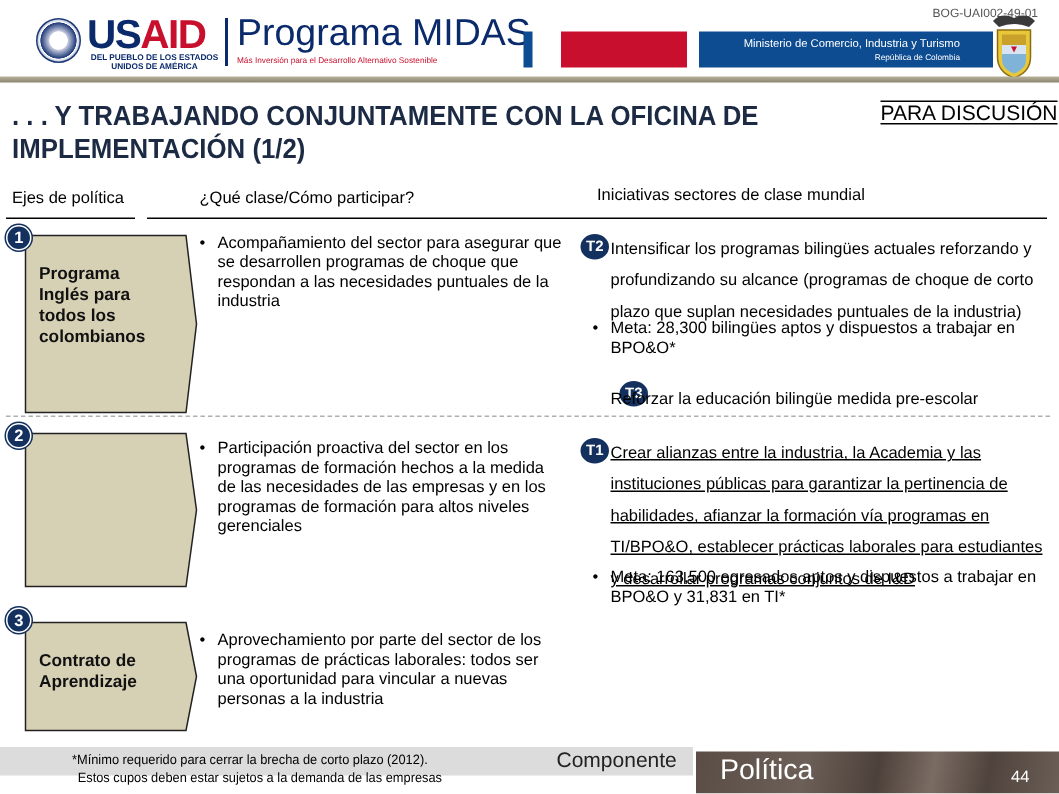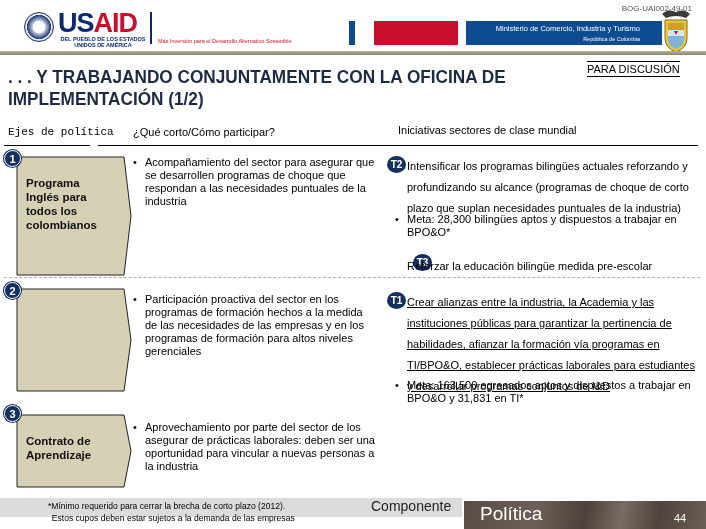--- a/index.html
+++ b/index.html
@@ -20,25 +20,25 @@
   .band-red { position: absolute; left: 374px; top: 21px; width: 84px; height: 24px; background: #c8102e; }
   .band-blue { position: absolute; left: 466px; top: 21px; width: 196px; height: 24px; background: #0e4c92; }
   .ministry { position: absolute; right: 66px; top: 24px; font-size: 7.5px; color: #fff; text-align: right; white-space: nowrap; }
   .republic { position: absolute; right: 66px; top: 36px; font-size: 5.5px; color: #fff; text-align: right; }
   .doc-code { position: absolute; right: 14px; top: 4px; font-size: 8px; color: #555; }
   .coat-of-arms { position: absolute; left: 658px; top: 8px; width: 36px; height: 46px; }
   .header-rule { position: absolute; left: 0; top: 51px; width: 706px; height: 4px; background: linear-gradient(#b9b29a, #8b8470); }
 
   
   .title { position: absolute; left: 8px; top: 66px; width: 590px; font-family: "Liberation Sans", sans-serif; font-weight: bold; font-size: 18.5px; line-height: 22px; color: #1c2a44; transform: scaleX(0.93); transform-origin: left top; }
-  .discussion { position: absolute; left: 587px; top: 61px; font-size: 11px; color: #000; border-top: 1px solid #000; border-bottom: 1px solid #000; padding: 1px 0; line-height: 12px; }
+  .discussion { position: absolute; left: 587px; top: 67px; font-size: 14px; color: #000; border-top: 1px solid #000; border-bottom: 1px solid #000; padding: 1px 0; line-height: 12px; }
 
   
   .col-h { position: absolute; top: 126px; font-size: 11px; color: #000; white-space: nowrap; }
-  .col-h-1 { left: 8px; font-family: Liberation Mono, monospace; }
+  .col-h-1 { left: 8px; }
   .col-h-2 { left: 133px; }
   .col-h-3 { left: 398px; top: 124px; }
   .rule-1 { position: absolute; left: 4px; top: 145px; width: 86px; height: 1px; background: #000; }
   .rule-2 { position: absolute; left: 98px; top: 145px; width: 600px; height: 1px; background: #000; }
 
   .dash { position: absolute; left: 4px; width: 696px; height: 0; border-top: 1px dashed #b0b0b0; }
 
   
   .chev { position: absolute; left: 16px; }
   .chev svg { position: absolute; left: 0; top: 0; }
@@ -63,20 +63,21 @@
   .page-num { position: absolute; left: 674px; top: 512px; font-size: 11px; color: #fff; }
 </style>
 </head>
 <body>
 
 <div class="header">
   <div class="usaid-seal"></div>
   <div class="usaid-text"><span><span>US</span><span class="red">AID</span></span></div>
   <div class="usaid-sub">DEL PUEBLO DE LOS ESTADOS UNIDOS DE AMÉRICA</div>
   <div class="header-divider"></div>
+  <div class="midas-title">Programa MIDAS</div>
   <div class="midas-sub">Más Inversión para el Desarrollo Alternativo Sostenible</div>
   <div class="band-blue-left"></div>
   <div class="band-red"></div>
   <div class="band-blue"></div>
   <div class="ministry">Ministerio de Comercio, Industria y Turismo</div>
   <div class="republic">República de Colombia</div>
   <div class="doc-code">BOG-UAI002-49-01</div>
   <svg class="coat-of-arms" viewBox="0 0 36 46">
     <path d="M4 6 Q10 0 18 4 Q26 0 32 6 L28 10 Q18 6 8 10 Z" fill="#3a3a3a"></path>
     <path d="M7 12 L29 12 L29 30 Q29 40 18 44 Q7 40 7 30 Z" fill="#e8c83a" stroke="#8a6d12" stroke-width="1"></path>
@@ -85,21 +86,21 @@
     <path d="M10 28 L26 28 L26 32 Q26 38 18 41 Q10 38 10 32 Z" fill="#7fb4d8"></path>
     <path d="M16 23 L20 23 L18 27 Z" fill="#c8102e"></path>
   </svg>
 </div>
 <div class="header-rule"></div>
 
 <div class="title">. . . Y TRABAJANDO CONJUNTAMENTE CON LA OFICINA DE IMPLEMENTACIÓN (1/2)</div>
 <div class="discussion">PARA DISCUSIÓN</div>
 
 <div class="col-h col-h-1">Ejes de política</div>
-<div class="col-h col-h-2">¿Qué corto/Cómo participar?</div>
+<div class="col-h col-h-2">¿Qué clase/Cómo participar?</div>
 <div class="col-h col-h-3">Iniciativas sectores de clase mundial</div>
 <div class="rule-1"></div>
 <div class="rule-2"></div>
 
 <div class="chev" style="top:156px; width:116px; height:120px;">
   <svg width="116" height="120" viewBox="0 0 116 120">
     <polygon points="1,1 108,1 115,60 108,119 1,119" fill="#d6d0b4" stroke="#222" stroke-width="1"></polygon>
   </svg>
   <div class="chev-label" style="top:20px;">
     <div>Programa</div>
@@ -151,21 +152,21 @@
   </svg>
   <div class="chev-label" style="top:20px;">
     <div>Contrato de</div>
     <div>Aprendizaje</div>
   </div>
 </div>
 <div class="badge" style="top:405px;">3</div>
 
 <div class="bullet-block" style="left:145px; top:421px; width:232px;">
   <span class="dot">•</span>
-  <span>Aprovechamiento por parte del sector de los asegurar de prácticas laborales: deben ser una oportunidad para vincular a nuevas personas a la industria</span>
+  <span>Aprovechamiento por parte del sector de los programas de prácticas laborales: todos ser una oportunidad para vincular a nuevas personas a la industria</span>
 </div>
 
 <div class="foot-band"></div>
 <div class="footnote">
   <div>*Mínimo requerido para cerrar la brecha de corto plazo (2012).</div>
   <div style="padding-left:4px;">Estos cupos deben estar sujetos a la demanda de las empresas</div>
 </div>
 <div class="componente">Componente</div>
 <div class="politica-band"></div>
 <div class="politica">Política</div>

